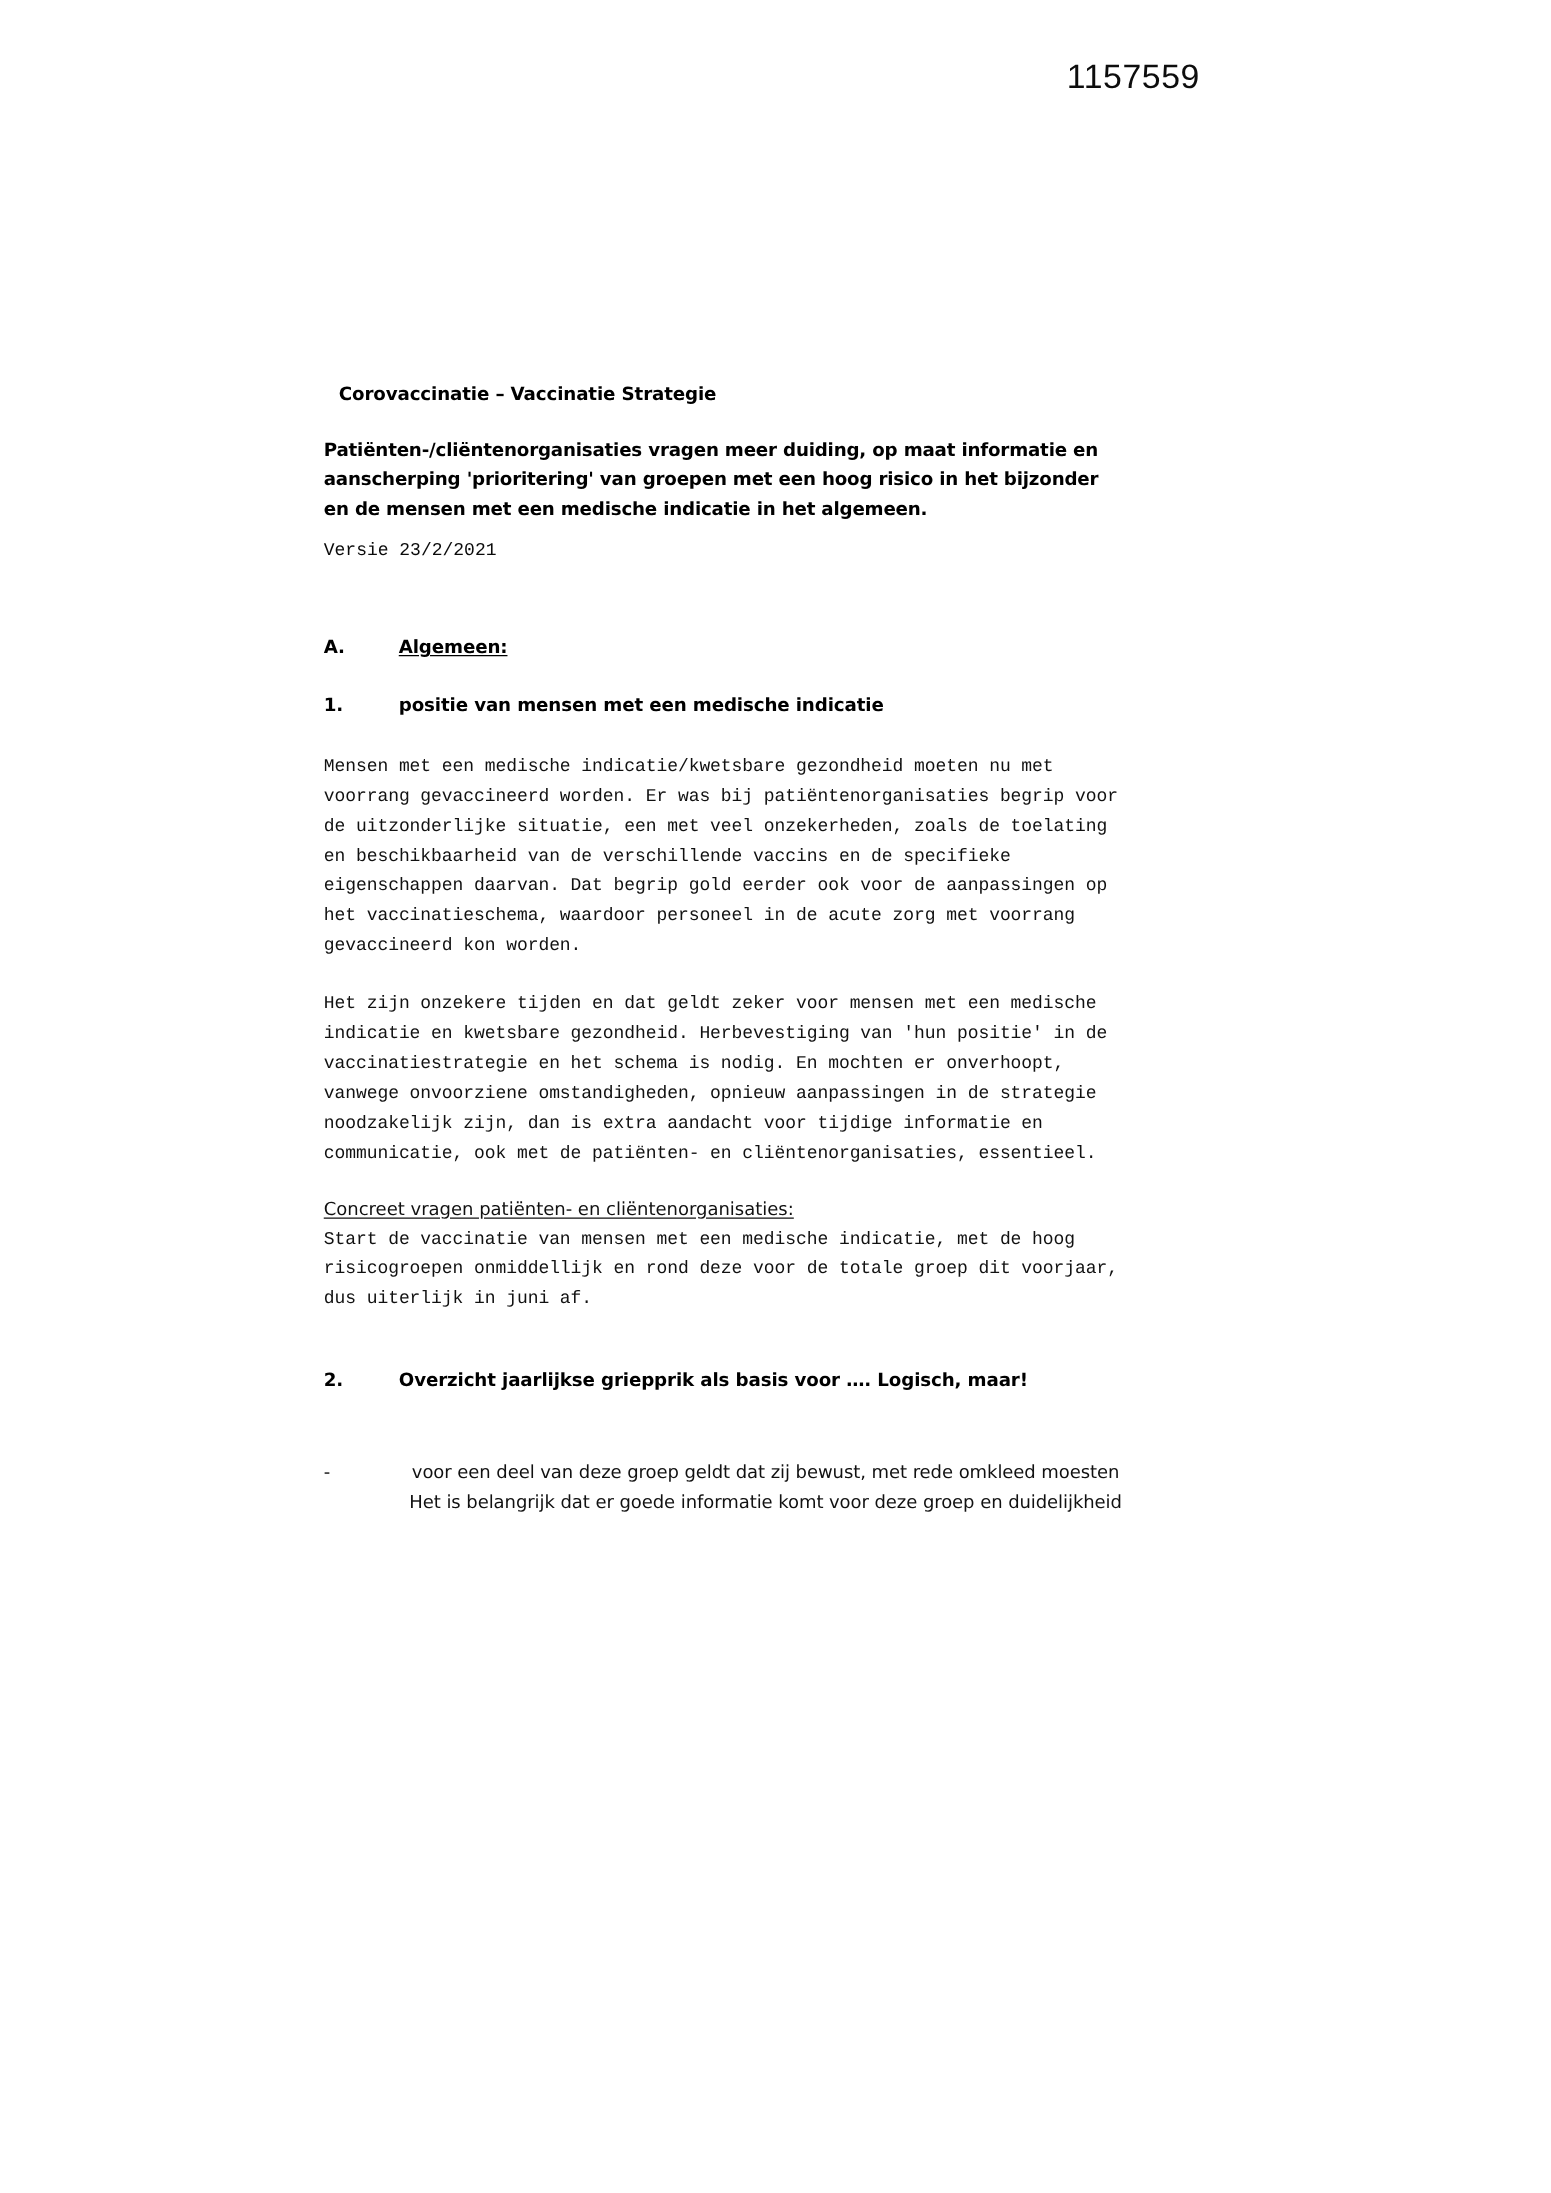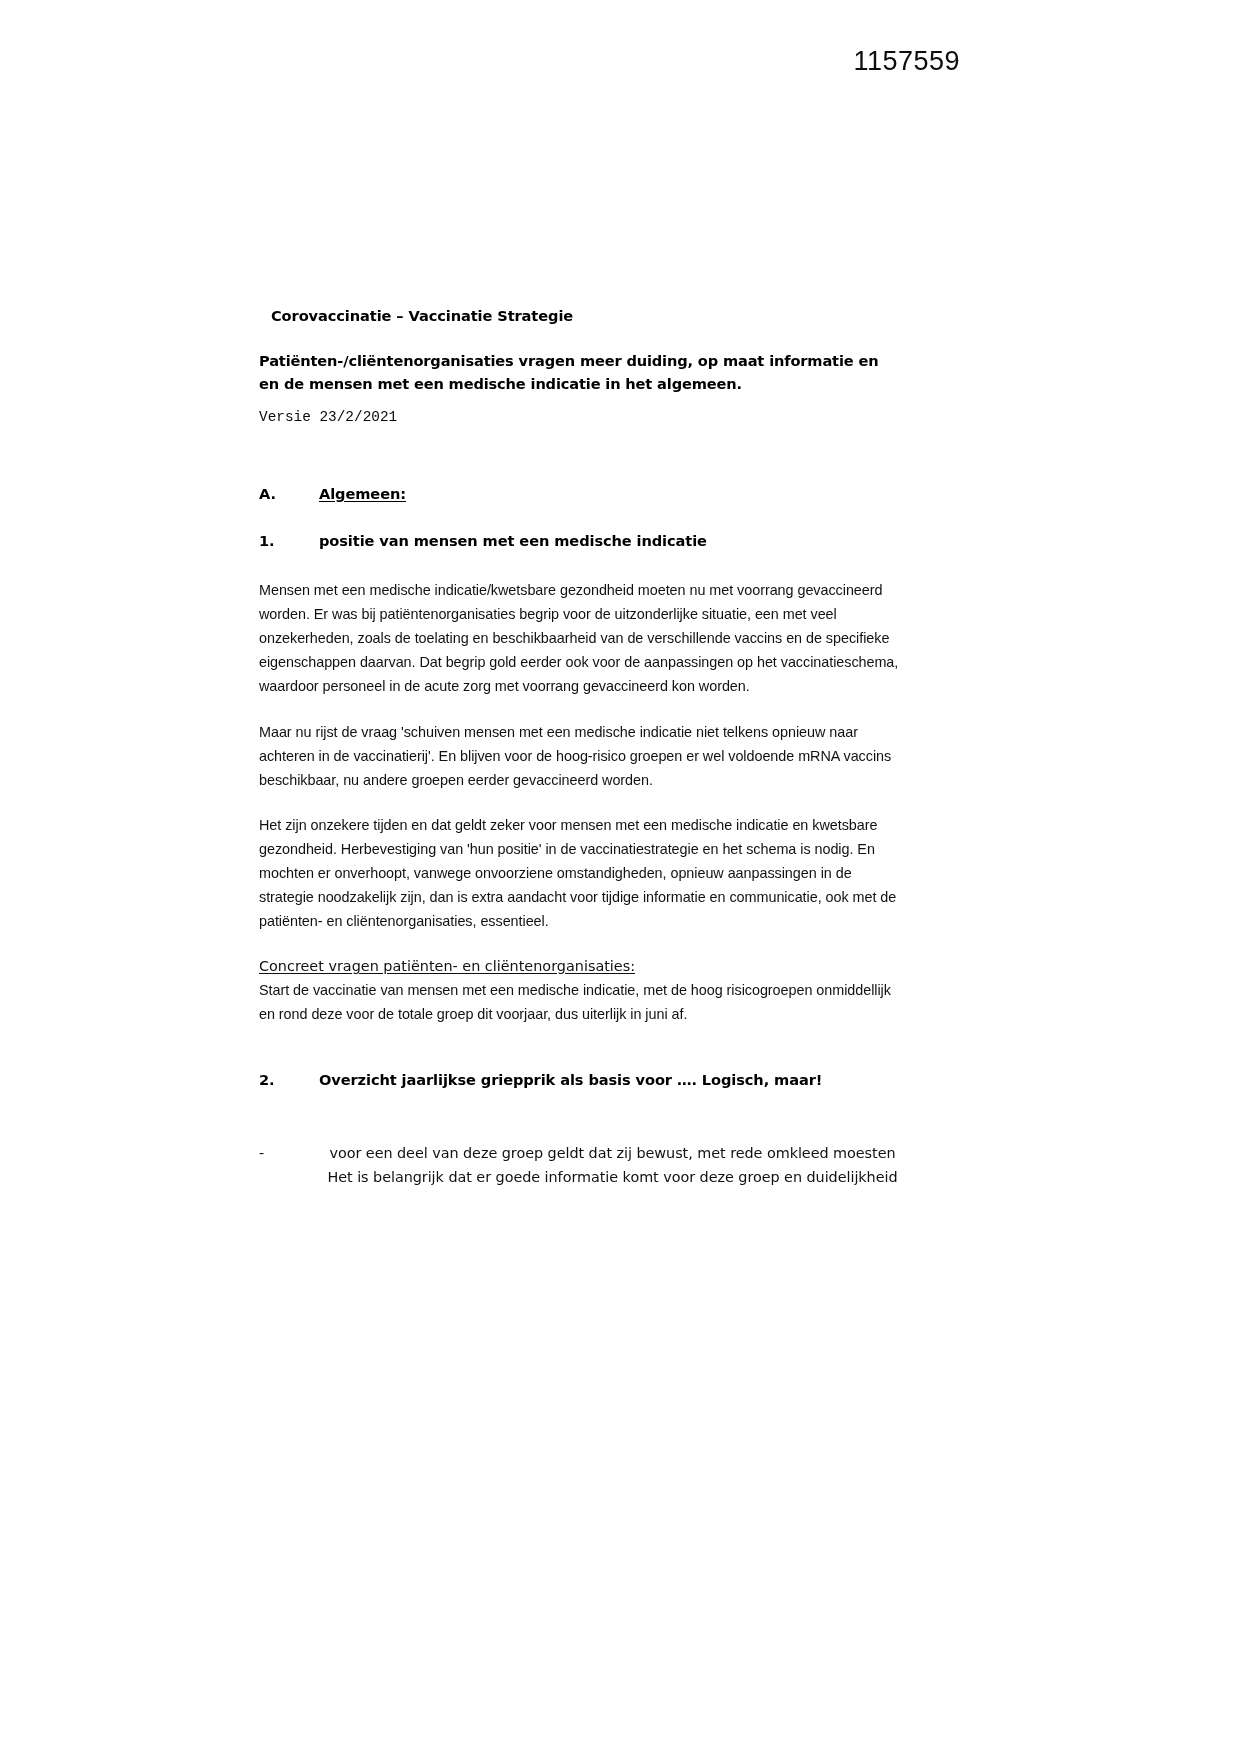--- a/index.html
+++ b/index.html
@@ -80,21 +80,21 @@
     width: 60px;
     flex: 0 0 60px;
   }
   .heading-row .heading-text { flex: 1 1 auto; }
   .heading-row .heading-text.underlined {
     text-decoration: underline;
     text-underline-offset: 2px;
   }
   
   p.para {
-    font-family: Liberation Sans, sans-serif;
+    font-family: Liberation Mono, monospace;
     font-size: 14.4px;
     line-height: 1.66;
     color: #111;
     margin: 0;
     letter-spacing: -0.05px;
   }
   .para + .para { margin-top: 22px; }
 
   .underline-lead {
     font-family: "DejaVu Sans", sans-serif;
@@ -138,20 +138,21 @@
   <div class="doc-number">1157559</div>
 
   <div class="content">
 
     <div class="title-line">Corovaccinatie – Vaccinatie Strategie</div>
 
     <div class="spacer-sm"></div>
 
     <div class="subtitle">
       <div>Patiënten-/cliëntenorganisaties vragen meer duiding, op maat informatie en</div>
+      <div>aanscherping 'prioritering' van groepen met een hoog risico in het bijzonder</div>
       <div>en de mensen met een medische indicatie in het algemeen.</div>
     </div>
 
     <div class="version">Versie 23/2/2021</div>
 
     <div class="spacer-xl"></div>
 
     <div class="heading-row">
       <span class="marker">A.</span>
       <span class="heading-text underlined">Algemeen:</span>
@@ -160,21 +161,20 @@
     <div class="spacer-md"></div>
 
     <div class="heading-row">
       <span class="marker">1.</span>
       <span class="heading-text">positie van mensen met een medische indicatie</span>
     </div>
 
     <div class="spacer-md"></div>
 
     <p class="para">Mensen met een medische indicatie/kwetsbare gezondheid moeten nu met voorrang gevaccineerd worden. Er was bij patiëntenorganisaties begrip voor de uitzonderlijke situatie, een met veel onzekerheden, zoals de toelating en beschikbaarheid van de verschillende vaccins en de specifieke eigenschappen daarvan. Dat begrip gold eerder ook voor de aanpassingen op het vaccinatieschema, waardoor personeel in de acute zorg met voorrang gevaccineerd kon worden.</p>
-    <p class="para">Maar nu rijst de vraag 'schuiven mensen met een medische indicatie niet telkens opnieuw naar achteren in de vaccinatierij'. En blijven voor de hoog-risico groepen er wel voldoende mRNA vaccins beschikbaar, nu andere groepen eerder gevaccineerd worden.</p>
     <p class="para">Het zijn onzekere tijden en dat geldt zeker voor mensen met een medische indicatie en kwetsbare gezondheid. Herbevestiging van 'hun positie' in de vaccinatiestrategie en het schema is nodig. En mochten er onverhoopt, vanwege onvoorziene omstandigheden, opnieuw aanpassingen in de strategie noodzakelijk zijn, dan is extra aandacht voor tijdige informatie en communicatie, ook met de patiënten- en cliëntenorganisaties, essentieel.</p>
 
     <div class="spacer-sm"></div>
 
     <div class="underline-lead">Concreet vragen patiënten- en cliëntenorganisaties: </div>
 
     <p class="para tight">Start de vaccinatie van mensen met een medische indicatie, met de hoog risicogroepen onmiddellijk en rond deze voor de totale groep dit voorjaar, dus uiterlijk in juni af.</p>
 
     <div class="spacer-lg"></div>
 

